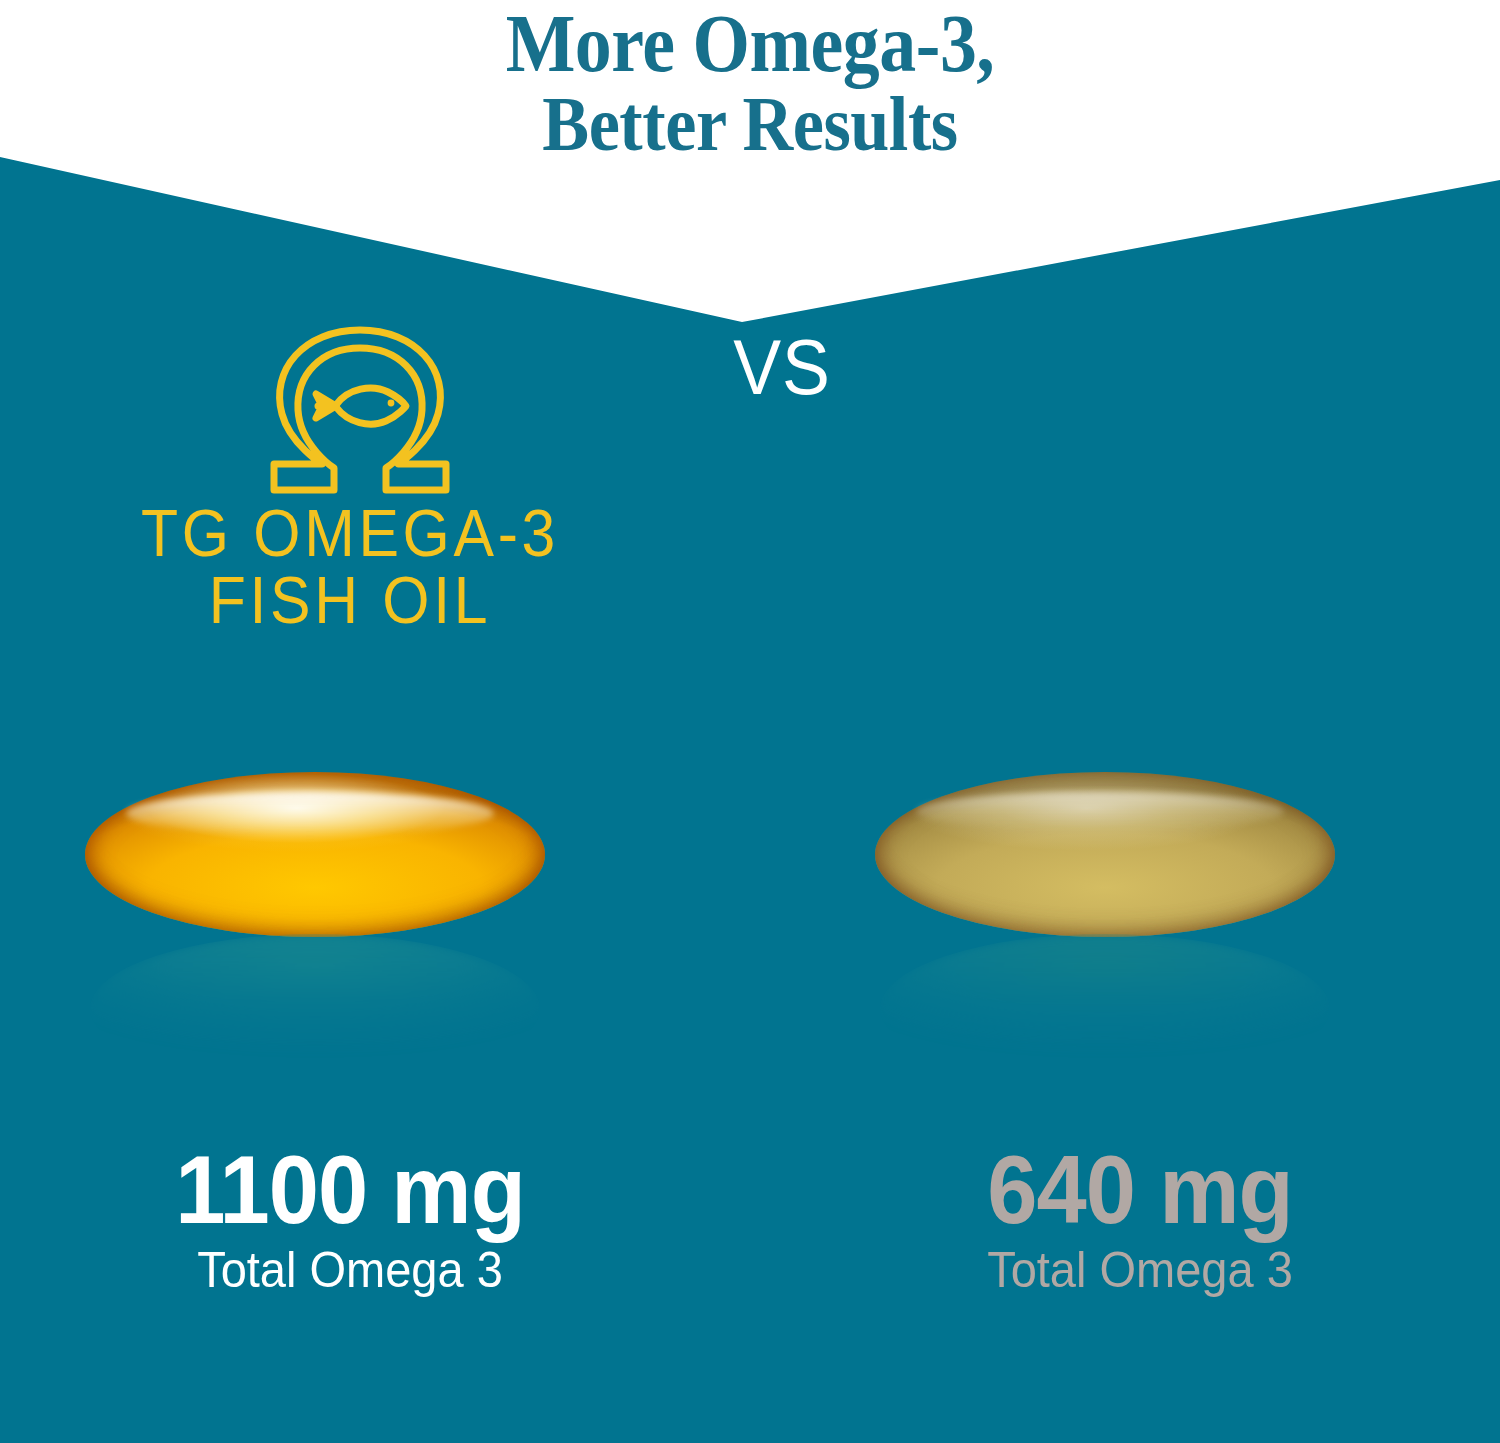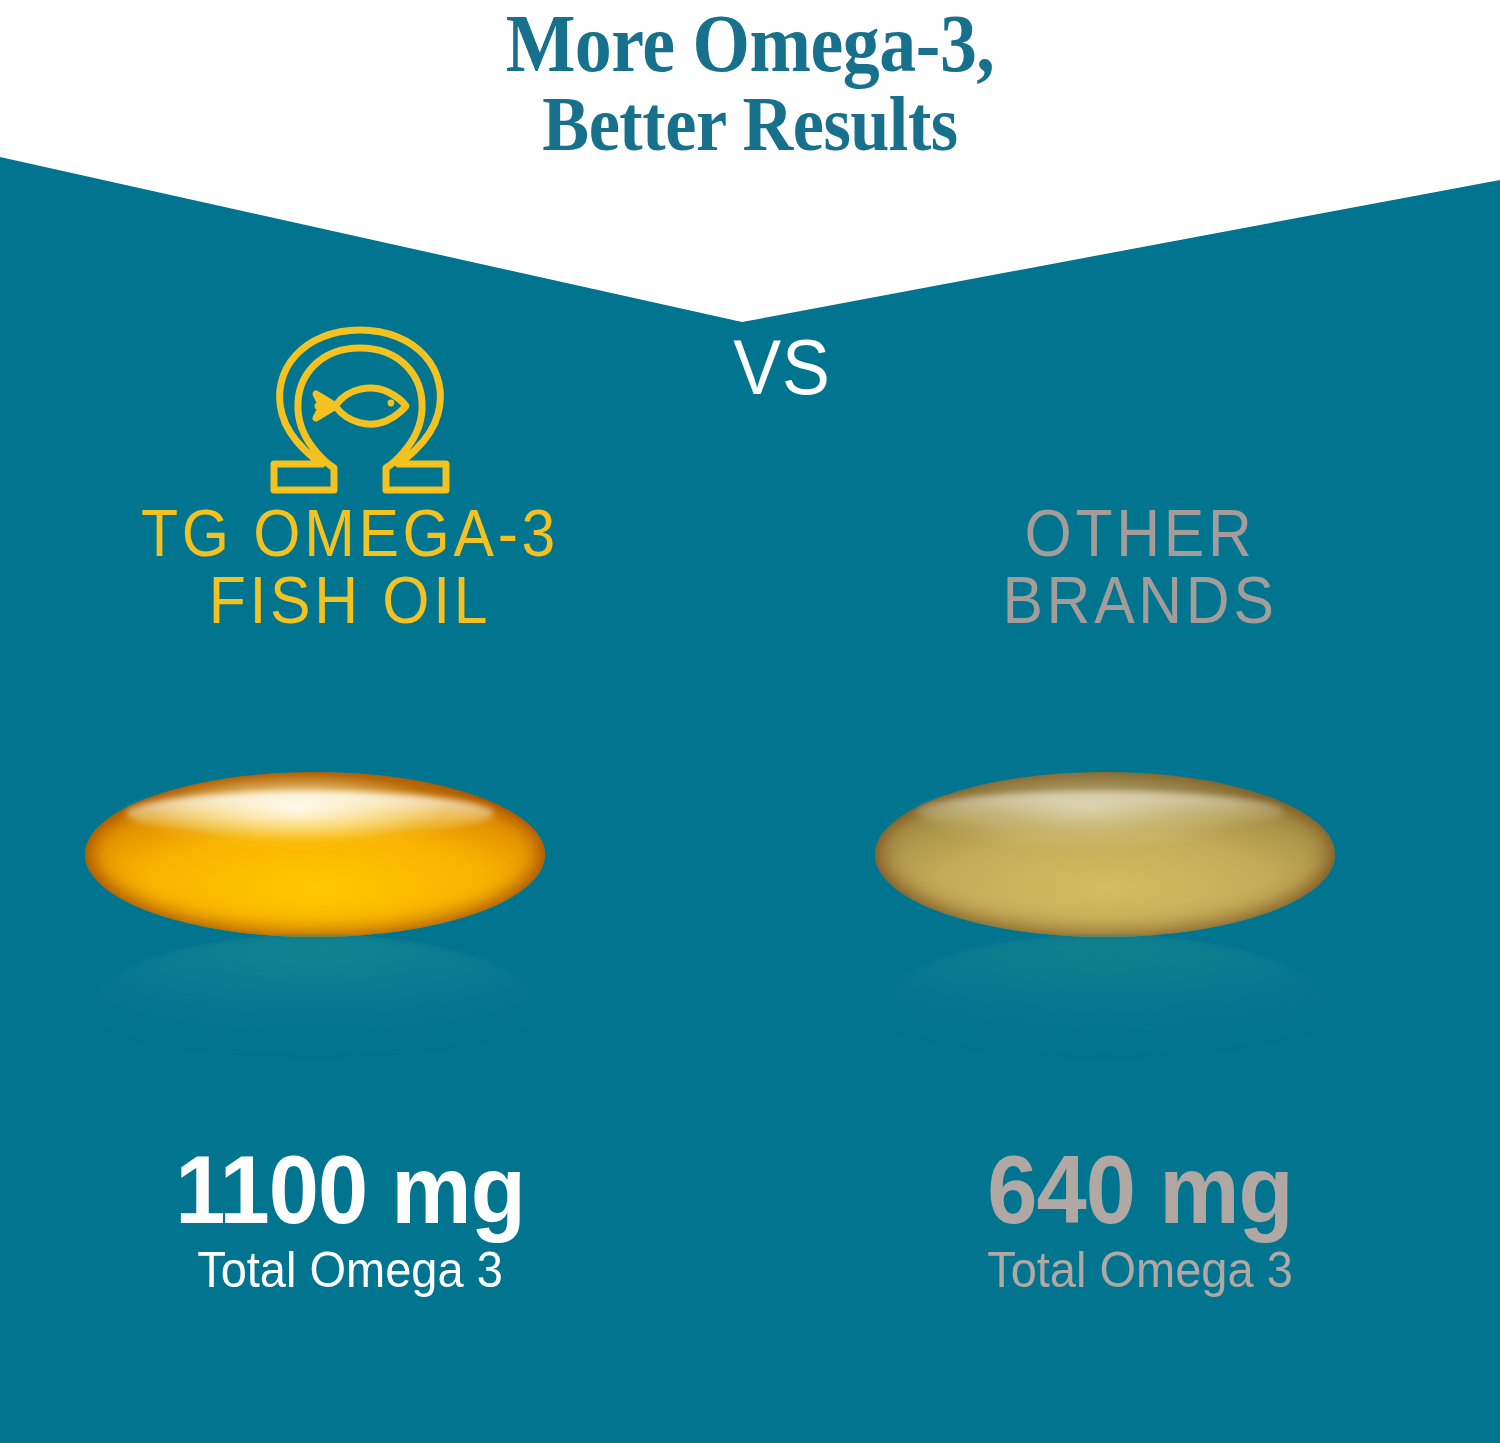--- a/index.html
+++ b/index.html
@@ -326,24 +326,20 @@
       </div>
 
       <div class="metric">
         <span class="amount">1100 mg</span>
         <span class="caption">Total Omega 3</span>
       </div>
     </div>
 
     <div class="col col-right">
 
-      <div class="brand-label">
-        <span>OTHER</span>
-        <span>BRANDS</span>
-      </div>
 
       <div class="pill-stage">
         <div class="pill pill-dull"></div>
         <div class="pill-reflection reflect-dull"></div>
       </div>
 
       <div class="metric">
         <span class="amount">640 mg</span>
         <span class="caption">Total Omega 3</span>
       </div>

